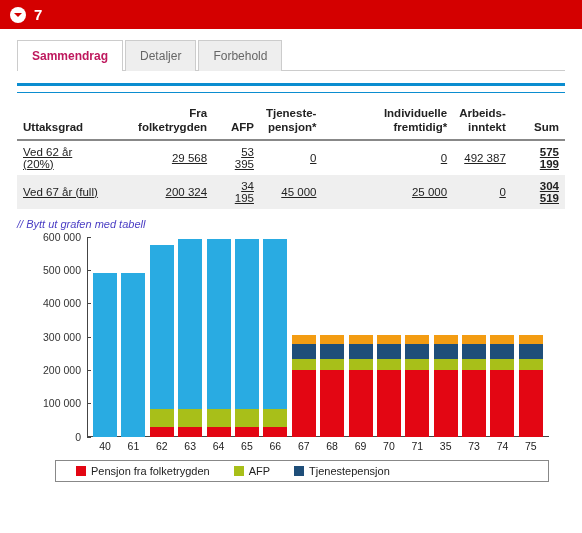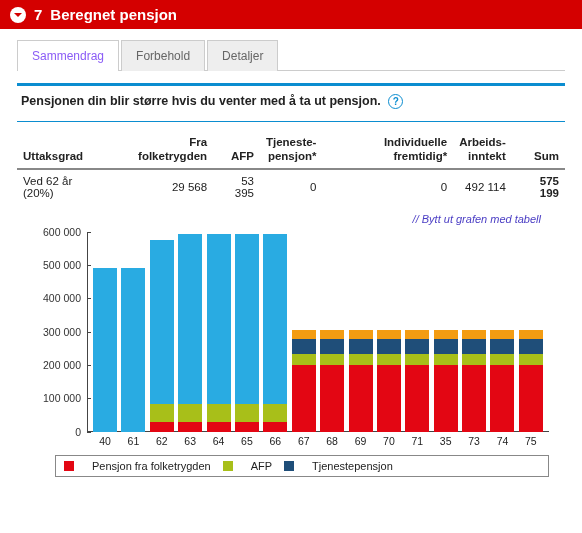--- a/index.html
+++ b/index.html
@@ -4,84 +4,79 @@
 <style>
   body { margin:0; font-family: Arial, Helvetica, sans-serif; font-size:12px; color:#222; background:#fff; }
   .wrap { width:582px; }
   .hdr { background:#d40000; color:#fff; font-weight:bold; font-size:15px; padding:6px 10px; display:flex; align-items:center; gap:8px; }
   .hdr-title{font-weight:bold}
   .hdr-icon { width:16px; height:16px; border-radius:50%; background:#fff; display:flex; align-items:center; justify-content:center; }
   .hdr-icon svg { width:10px; height:10px; fill:#d40000; }
   .content { border:3px solid #fff; padding:8px 14px 14px 14px; }
   .tabs { display:flex; }
   .tab { padding:8px 14px; background:#eee; color:#666; border:1px solid #ccc; border-bottom:none; margin-right:2px; cursor:pointer; }
-  .tab.active { background:#fff; color:#8b5cf6; font-weight:normal; }
+  .tab.active { background:#fff; color:#be185d; font-weight:bold; }
   .tabline { border-top:1px solid #ccc; margin-top:-1px; height:6px; }
   .bluebar-top { height:3px; background:#0b8dd0; margin:6px 0 0 0; }
   .bluebar-bot { height:1px; background:#0b8dd0; margin:6px 0 10px 0; }
   .lead { font-weight:bold; padding:8px 4px 6px 4px; font-size:12.5px; }
   .help { display:inline-block; width:13px; height:13px; border-radius:50%; border:1px solid #0b8dd0; color:#0b8dd0; font-size:10px; line-height:13px; text-align:center; margin-left:4px; font-weight:bold; }
   .sub { padding:4px 8px 10px 8px; }
   table.pension { border-collapse:collapse; width:100%; font-size:11.5px; }
   table.pension th { text-align:right; font-weight:bold; padding:4px 6px; border-bottom:2px solid #888; vertical-align:bottom; line-height:1.2; }
   table.pension th:first-child { text-align:left; }
-  table.pension td { text-align:right; padding:5px 6px; }
+  table.pension td { text-align:right; padding:5px 6px;text-decoration:underline; }
   table.pension td:first-child { text-align:left; }
   table.pension tr.alt { background:#efefef; }
   table.pension td.sum { font-weight:bold; }
-  .swap { text-align:right; padding:8px 24px 2px 0; }
+  .swap { padding:8px 24px 2px 0; }
   .swap a { color:#4a3dc4; font-style:italic; font-size:11px; text-decoration:none; }
   .chart-area { padding:0 8px; }
   .chart { position:relative; height:200px; margin:4px 8px 0 62px; }
   .ytick { position:absolute; right:100%; width:56px; text-align:right; font-size:10.5px; color:#333; transform:translateY(50%); padding-right:6px; }
   .ytick::after { content:""; position:absolute; right:-4px; top:50%; width:4px; border-top:1px solid #444; }
   .plot { position:absolute; inset:0; display:flex; align-items:flex-end; justify-content:space-between; padding:0 4px; }
   .axis-x { position:absolute; left:0; right:0; bottom:0; border-top:1px solid #444; }
   .axis-y { position:absolute; left:0; top:0; bottom:0; border-left:1px solid #444; }
   .bar { flex:1 1 0; max-width:24px; margin:0 2px; display:flex; flex-direction:column; justify-content:flex-end; height:100%; position:relative; }
   .seg { width:100%; }
   .seg.folke   { background:#e30613; }
   .seg.afp     { background:#a8bf19; }
   .seg.tjen    { background:#1f4e79; }
   .seg.indiv   { background:#f39c12; }
   .seg.arbeid  { background:#29abe2; }
   .xlabels { display:flex; justify-content:space-between; margin:3px 12px 0 66px; font-size:10.5px; }
   .xlabels span { flex:1 1 0; max-width:24px; margin:0 2px; text-align:center; }
   .legend { border:1px solid #888; margin:8px 8px 0 30px; padding:4px 8px; font-size:11px; display:flex; flex-wrap:wrap; gap:4px 12px; }
-  .legend .item { display:flex; align-items:center; gap:18px; white-space:nowrap; }
+  .legend .item { display:flex; align-items:center; gap:5px; white-space:nowrap;margin-left:12px; }
   .sw { width:10px; height:10px; display:inline-block; }
 </style>
 </head>
 <body>
 <div class="wrap">
 
 <div class="hdr">
   <span class="hdr-icon">
     <svg viewBox="0 0 10 10">
           <path d="M1 3 L5 7 L9 3 Z"></path>
         </svg>
   </span>
   <span class="hdr-title">7</span>
-  <span class="hdr-title">Beregnet pensjon</span>
 </div>
 
 <div class="content">
 
   <div class="tabs">
     <div class="tab active">Sammendrag</div>
+    <div class="tab">Detaljer</div>
     <div class="tab">Forbehold</div>
-    <div class="tab">Detaljer</div>
   </div>
   <div class="tabline"></div>
 
   <div class="bluebar-top"></div>
-  <div class="lead">
-    <span>Pensjonen din blir større hvis du venter med å ta ut pensjon.</span>
-    <span class="help">?</span>
-  </div>
   <div class="bluebar-bot"></div>
 
 
   <table class="pension">
     <thead>
           <tr id="thead-row">
             <th>Uttaksgrad</th>
             <th>Fra folketrygden</th>
             <th>AFP</th>
             <th>Tjeneste-<br>pensjon*</th>
@@ -90,22 +85,31 @@
             <th>Sum</th>
           </tr>
         </thead>
     <tbody id="tbody">
           <tr>
             <td>Ved 62 år (20%)</td>
             <td>29 568</td>
             <td>53 395</td>
             <td>0</td>
             <td>0</td>
-            <td>492 114</td>
+            <td>492 387</td>
             <td class="sum">575 199</td>
+          </tr>
+          <tr class="alt">
+            <td>Ved 67 år (full)</td>
+            <td>200 324</td>
+            <td>34 195</td>
+            <td>45 000</td>
+            <td>25 000</td>
+            <td>0</td>
+            <td class="sum">304 519</td>
           </tr>
         </tbody>
   </table>
 
   <div class="swap"><a href="#">// Bytt ut grafen med tabell</a></div>
 
   <div class="chart-area">
     <div class="chart" id="chart">
       <div class="axis-y"></div>
       <div class="axis-x"></div>

